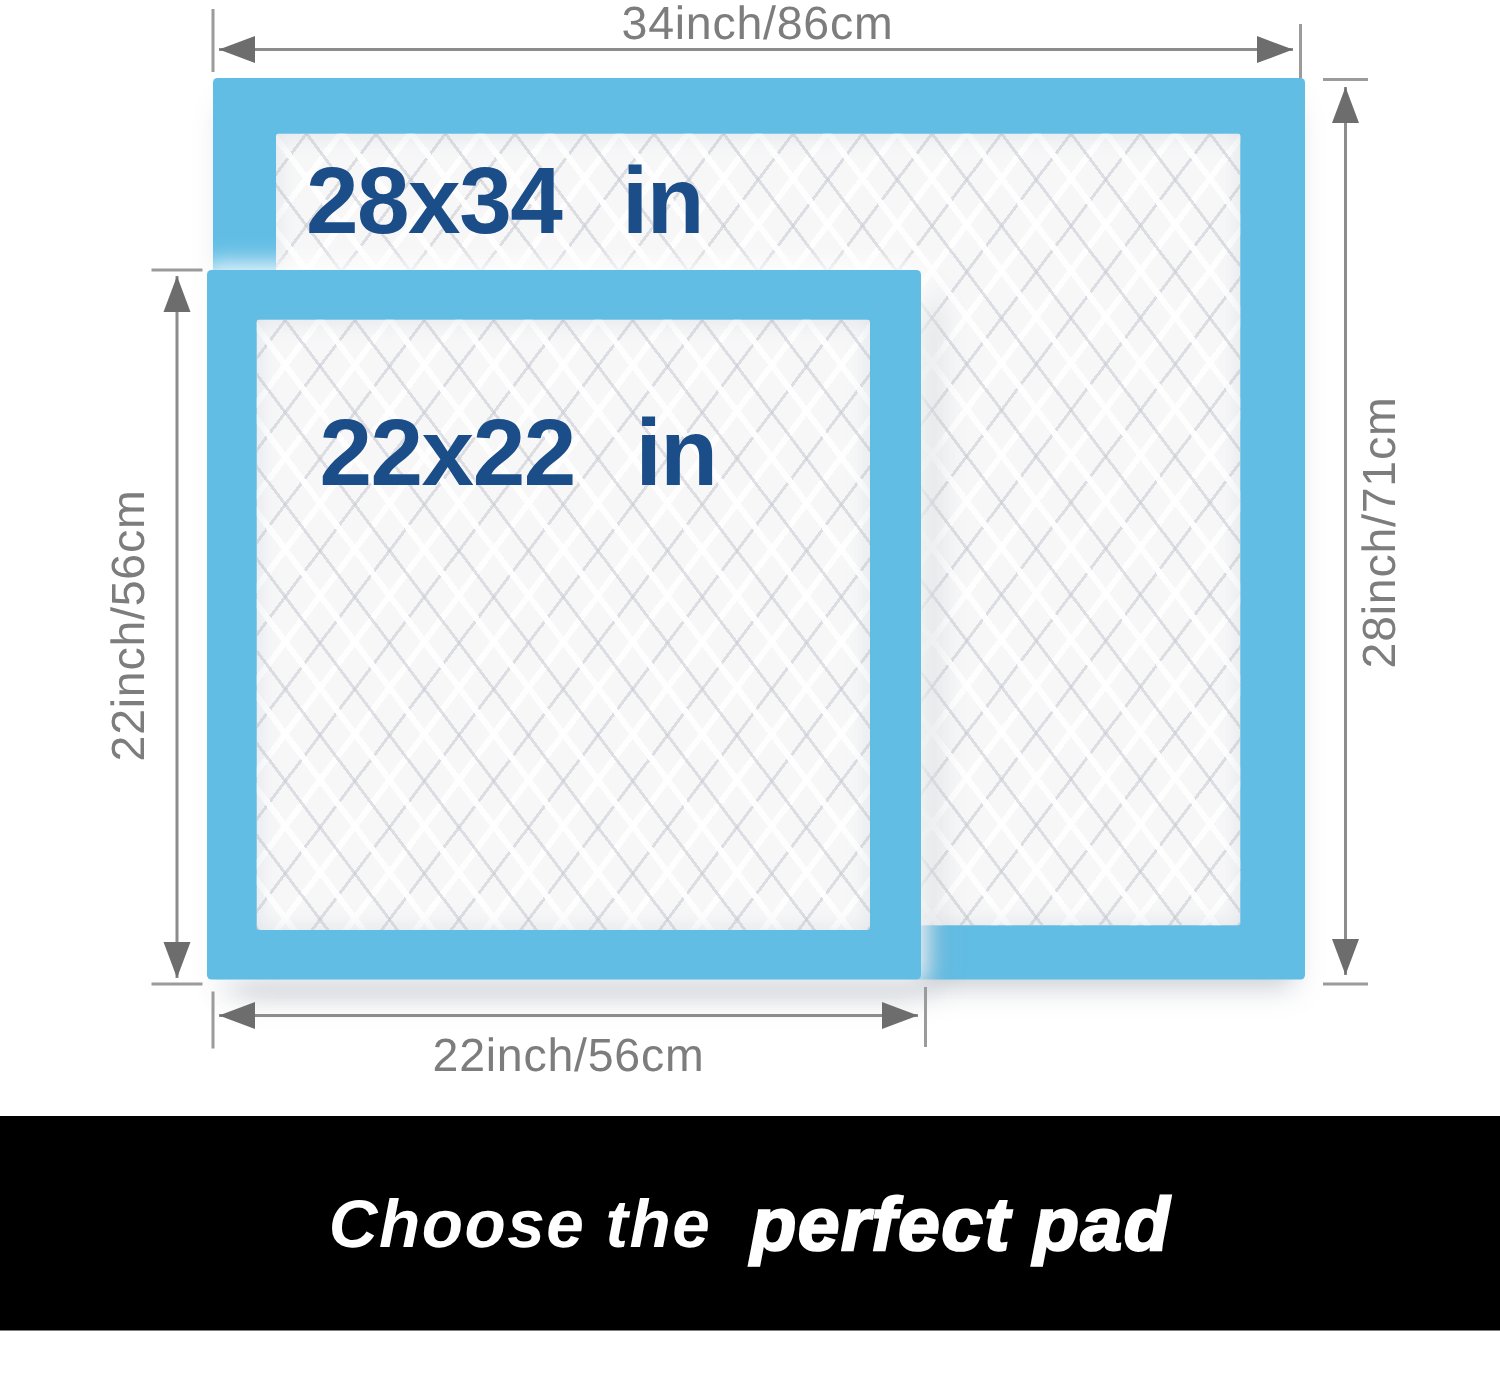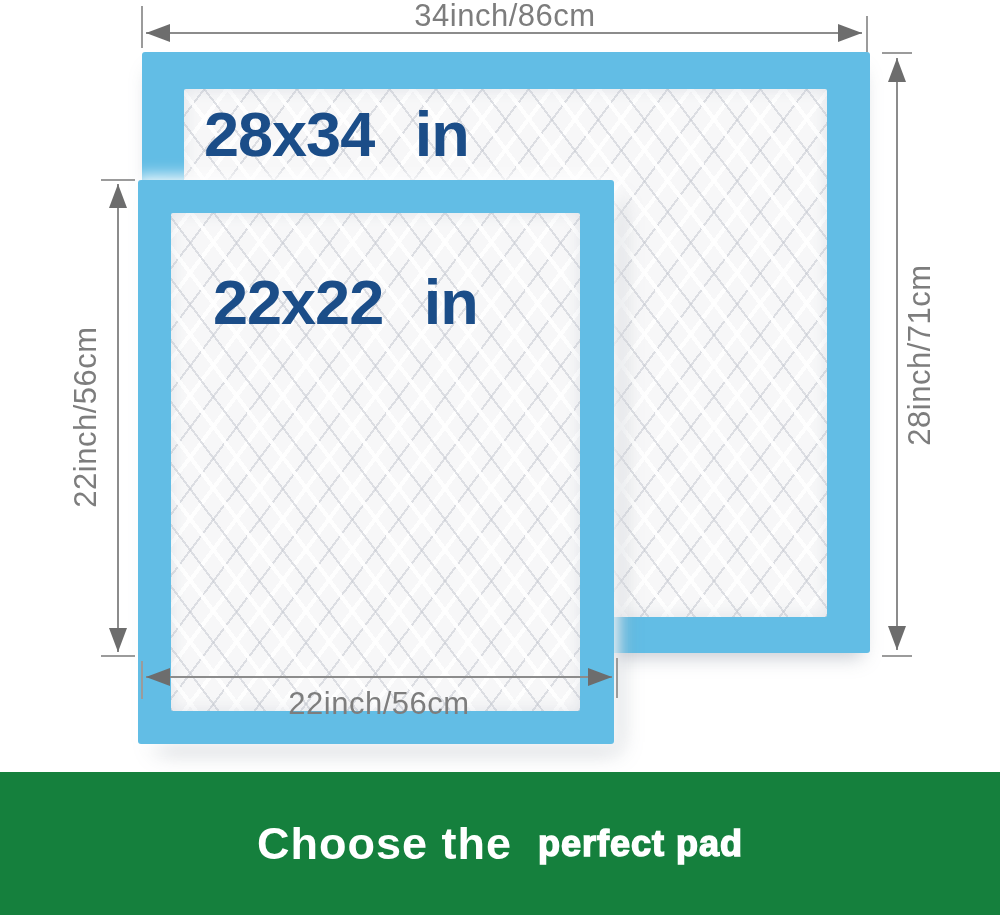--- a/index.html
+++ b/index.html
@@ -8,21 +8,21 @@
     background:#ffffff; font-family:"Liberation Sans", sans-serif;
   }
 
   
   .pad { position:absolute; background:#62bde5; border-radius:3px; }
   .pad-large {
     left:142px; top:52px; width:728px; height:601px;
     box-shadow:0 12px 18px -8px rgba(125,135,150,.45);
   }
   .pad-small {
-    left:138px; top:180px; width:476px; height:564px;
+    left:138px; top:180px; width:476px; height:473px;
     box-shadow:0 0 16px 4px rgba(255,255,255,.95), 12px 14px 22px -8px rgba(120,130,145,.45);
   }
   .pad-surface {
     position:absolute;
     background-color:#f7f7f8;
     background-image:
       repeating-linear-gradient(53deg,  rgba(198,201,209,.55) 0 2px, rgba(255,255,255,0) 2px 18px, rgba(255,255,255,.92) 18px 22px, rgba(255,255,255,0) 22px 37px),
       repeating-linear-gradient(307deg, rgba(198,201,209,.55) 0 2px, rgba(255,255,255,0) 2px 18px, rgba(255,255,255,.92) 18px 22px, rgba(255,255,255,0) 22px 37px);
     box-shadow: inset 0 0 14px rgba(170,180,195,.30);
     border-radius:2px;
@@ -49,25 +49,25 @@
   .ah-up    { border-left:9px solid transparent; border-right:9px solid transparent; border-bottom:24px solid #6d6d6d; }
   .ah-down  { border-left:9px solid transparent; border-right:9px solid transparent; border-top:24px solid #6d6d6d; }
   .dim-label {
     position:absolute; color:#7d7d7d; font-size:31px; letter-spacing:.5px;
     white-space:nowrap; text-align:center;
   }
   .dim-label-v { width:300px; height:38px; transform:rotate(-90deg); }
 
   
   .banner {
-    position:absolute; left:0; top:772px; width:1000px; height:143px;
-    background:#15803d; display:flex; align-items:center; justify-content:center; gap:26px;
+    position:absolute; left:0; top:744px; width:1000px; height:143px;
+    background:#000000; display:flex; align-items:center; justify-content:center; gap:26px;font-style:italic;
   }
   .banner-lead { color:#ffffff; font-size:45px; font-weight:600; letter-spacing:1px; }
-  .banner-emph { color:#ffffff; font-size:36px; font-weight:800; letter-spacing:1px; -webkit-text-stroke:1.5px #ffffff; }
+  .banner-emph { color:#ffffff; font-size:50px; font-weight:800; letter-spacing:1px; -webkit-text-stroke:1.5px #ffffff; }
 </style>
 </head>
 <body>
 
 <div class="canvas">
 
   <div class="pad pad-large">
     <div class="pad-surface">
       <div class="size-label">28x34 in</div>
     </div>

